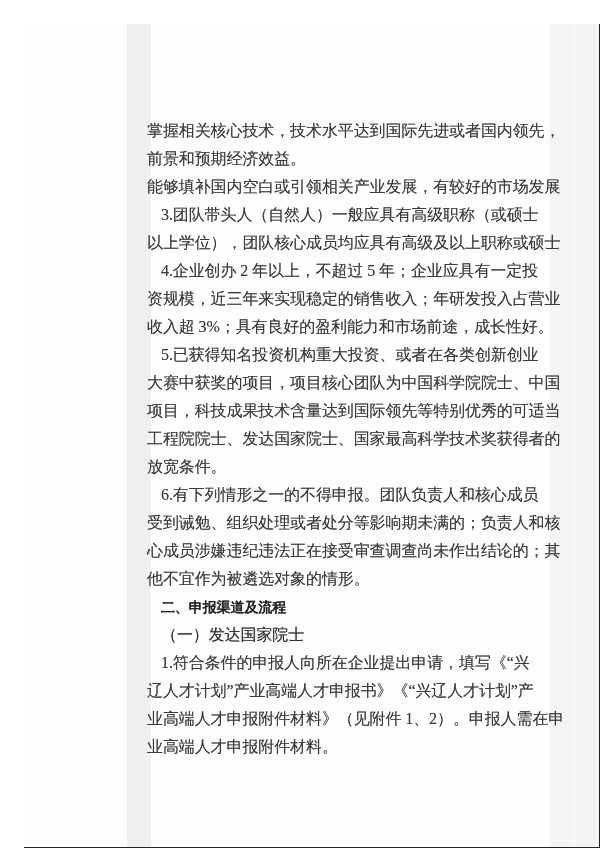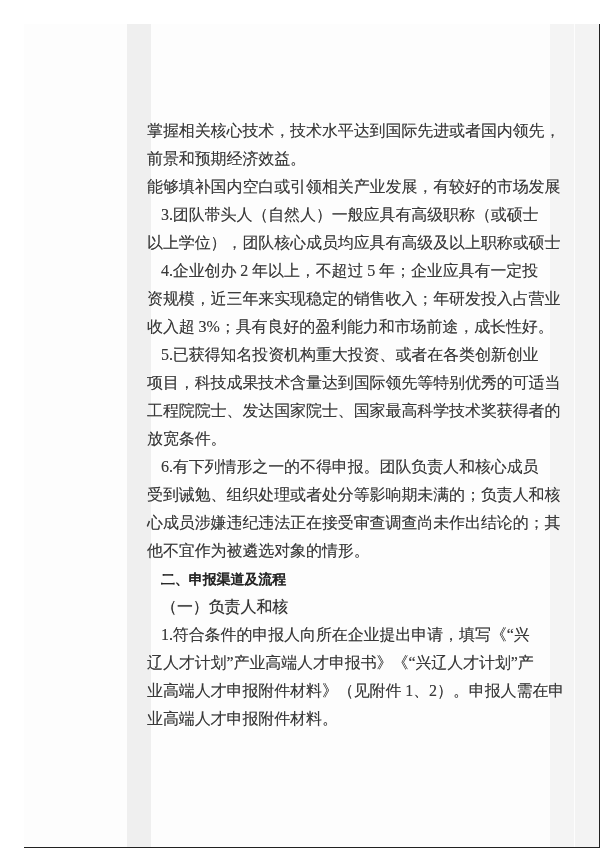--- a/index.html
+++ b/index.html
@@ -75,29 +75,30 @@
   <div class="doc-text">
       <div class="line body">掌握相关核心技术，技术水平达到国际先进或者国内领先，</div>
       <div class="line body">前景和预期经济效益。</div>
       <div class="line body">能够填补国内空白或引领相关产业发展，有较好的市场发展</div>
       <div class="line body indent">3.团队带头人（自然人）一般应具有高级职称（或硕士</div>
       <div class="line body">以上学位），团队核心成员均应具有高级及以上职称或硕士</div>
       <div class="line body indent">4.企业创办 2 年以上，不超过 5 年；企业应具有一定投</div>
       <div class="line body">资规模，近三年来实现稳定的销售收入；年研发投入占营业</div>
       <div class="line body">收入超 3%；具有良好的盈利能力和市场前途，成长性好。</div>
       <div class="line body indent">5.已获得知名投资机构重大投资、或者在各类创新创业</div>
+      <div class="line body">大赛中获奖的项目，项目核心团队为中国科学院院士、中国</div>
       <div class="line body">项目，科技成果技术含量达到国际领先等特别优秀的可适当</div>
       <div class="line body">工程院院士、发达国家院士、国家最高科学技术奖获得者的</div>
       <div class="line body">放宽条件。</div>
       <div class="line body indent">6.有下列情形之一的不得申报。团队负责人和核心成员</div>
       <div class="line body">受到诫勉、组织处理或者处分等影响期未满的；负责人和核</div>
       <div class="line body">心成员涉嫌违纪违法正在接受审查调查尚未作出结论的；其</div>
       <div class="line body">他不宜作为被遴选对象的情形。</div>
       <div class="line heading indent">二、申报渠道及流程</div>
-      <div class="line subheading indent">（一）负责人和核</div>
+      <div class="line subheading indent">（一）发达国家院士</div>
       <div class="line body indent">1.符合条件的申报人向所在企业提出申请，填写《“兴</div>
       <div class="line body">辽人才计划”产业高端人才申报书》《“兴辽人才计划”产</div>
       <div class="line body">业高端人才申报附件材料》（见附件 1、2）。申报人需在申</div>
       <div class="line body">业高端人才申报附件材料。</div>
     </div>
   <div class="edge-right"></div>
   <div class="edge-bottom"></div>
 </div>
 
 </body></html>

